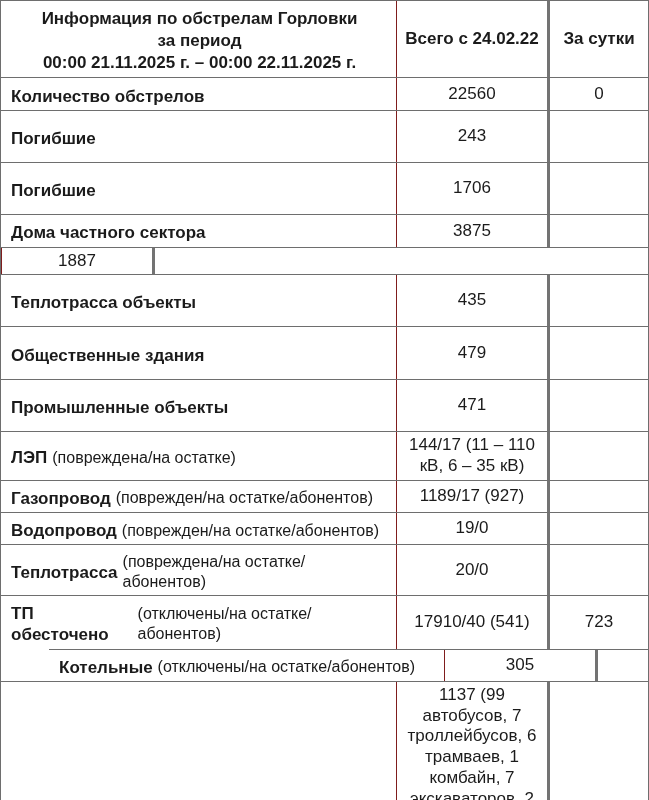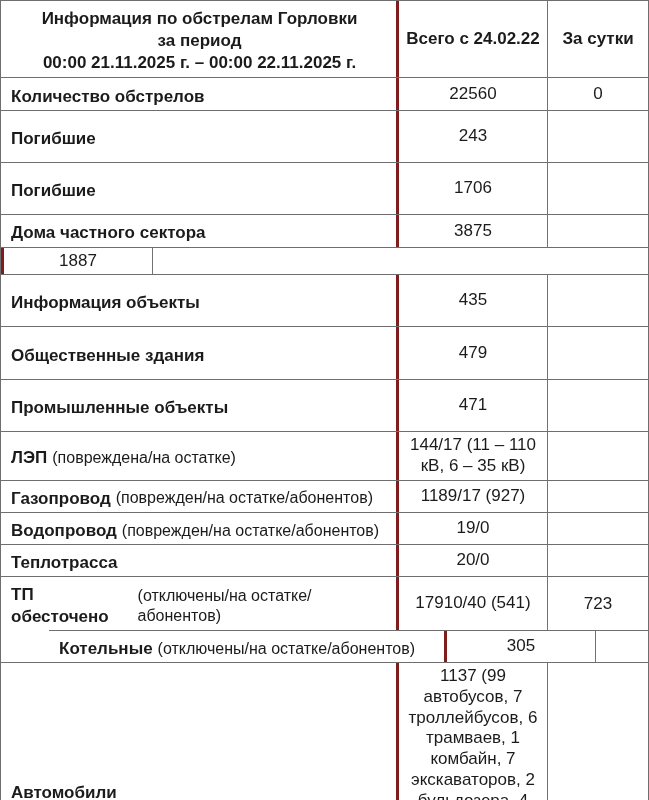--- a/index.html
+++ b/index.html
@@ -27,30 +27,30 @@
     font-weight: 700;
     line-height: 1.25;
   }
   .c-label .note {
     font-weight: 400;
     font-size: 16px;
     margin-left: 5px;
   }
   .c-total {
     width: 151px;
-    border-left: 3px solid #7f1d1d;
+    border-left: 1px solid #7f1d1d;
     justify-content: center;
     text-align: center;
     padding: 3px 5px;
     font-size: 17px;
     line-height: 1.22;
   }
   .c-daily {
     flex: 1;
-    border-left: 1px solid #737373;
+    border-left: 3px solid #737373;
     justify-content: center;
     text-align: center;
     padding: 3px 4px;
     font-size: 17px;
   }
   .row.hdr { min-height: 67px; }
   .row.hdr .c-label {
     justify-content: center;
     text-align: center;
     white-space: pre-line;
@@ -116,21 +116,21 @@
     <div class="cell c-daily"></div>
   </div>
 
   <div class="row rh-27">
     <div class="cell c-total">1887</div>
     <div class="cell c-daily"></div>
   </div>
 
   <div class="row rh-52">
     <div class="cell c-label">
-        <span>Информация объекты</span>
+        <span>Теплотрасса объекты</span>
         <span class="note"></span>
       </div>
     <div class="cell c-total">435</div>
     <div class="cell c-daily"></div>
   </div>
 
   <div class="row rh-53">
     <div class="cell c-label">
         <span>Общественные здания</span>
         <span class="note"></span>
@@ -171,20 +171,21 @@
         <span>Водопровод</span>
         <span class="note">(поврежден/на остатке/абонентов)</span>
       </div>
     <div class="cell c-total">19/0</div>
     <div class="cell c-daily"></div>
   </div>
 
   <div class="row rh-27">
     <div class="cell c-label">
         <span>Теплотрасса</span>
+        <span class="note">(повреждена/на остатке/абонентов)</span>
       </div>
     <div class="cell c-total">20/0</div>
     <div class="cell c-daily"></div>
   </div>
 
   <div class="row rh-27">
     <div class="cell c-label">
         <span>ТП обесточено</span>
         <span class="note">(отключены/на остатке/абонентов)</span>
       </div>

